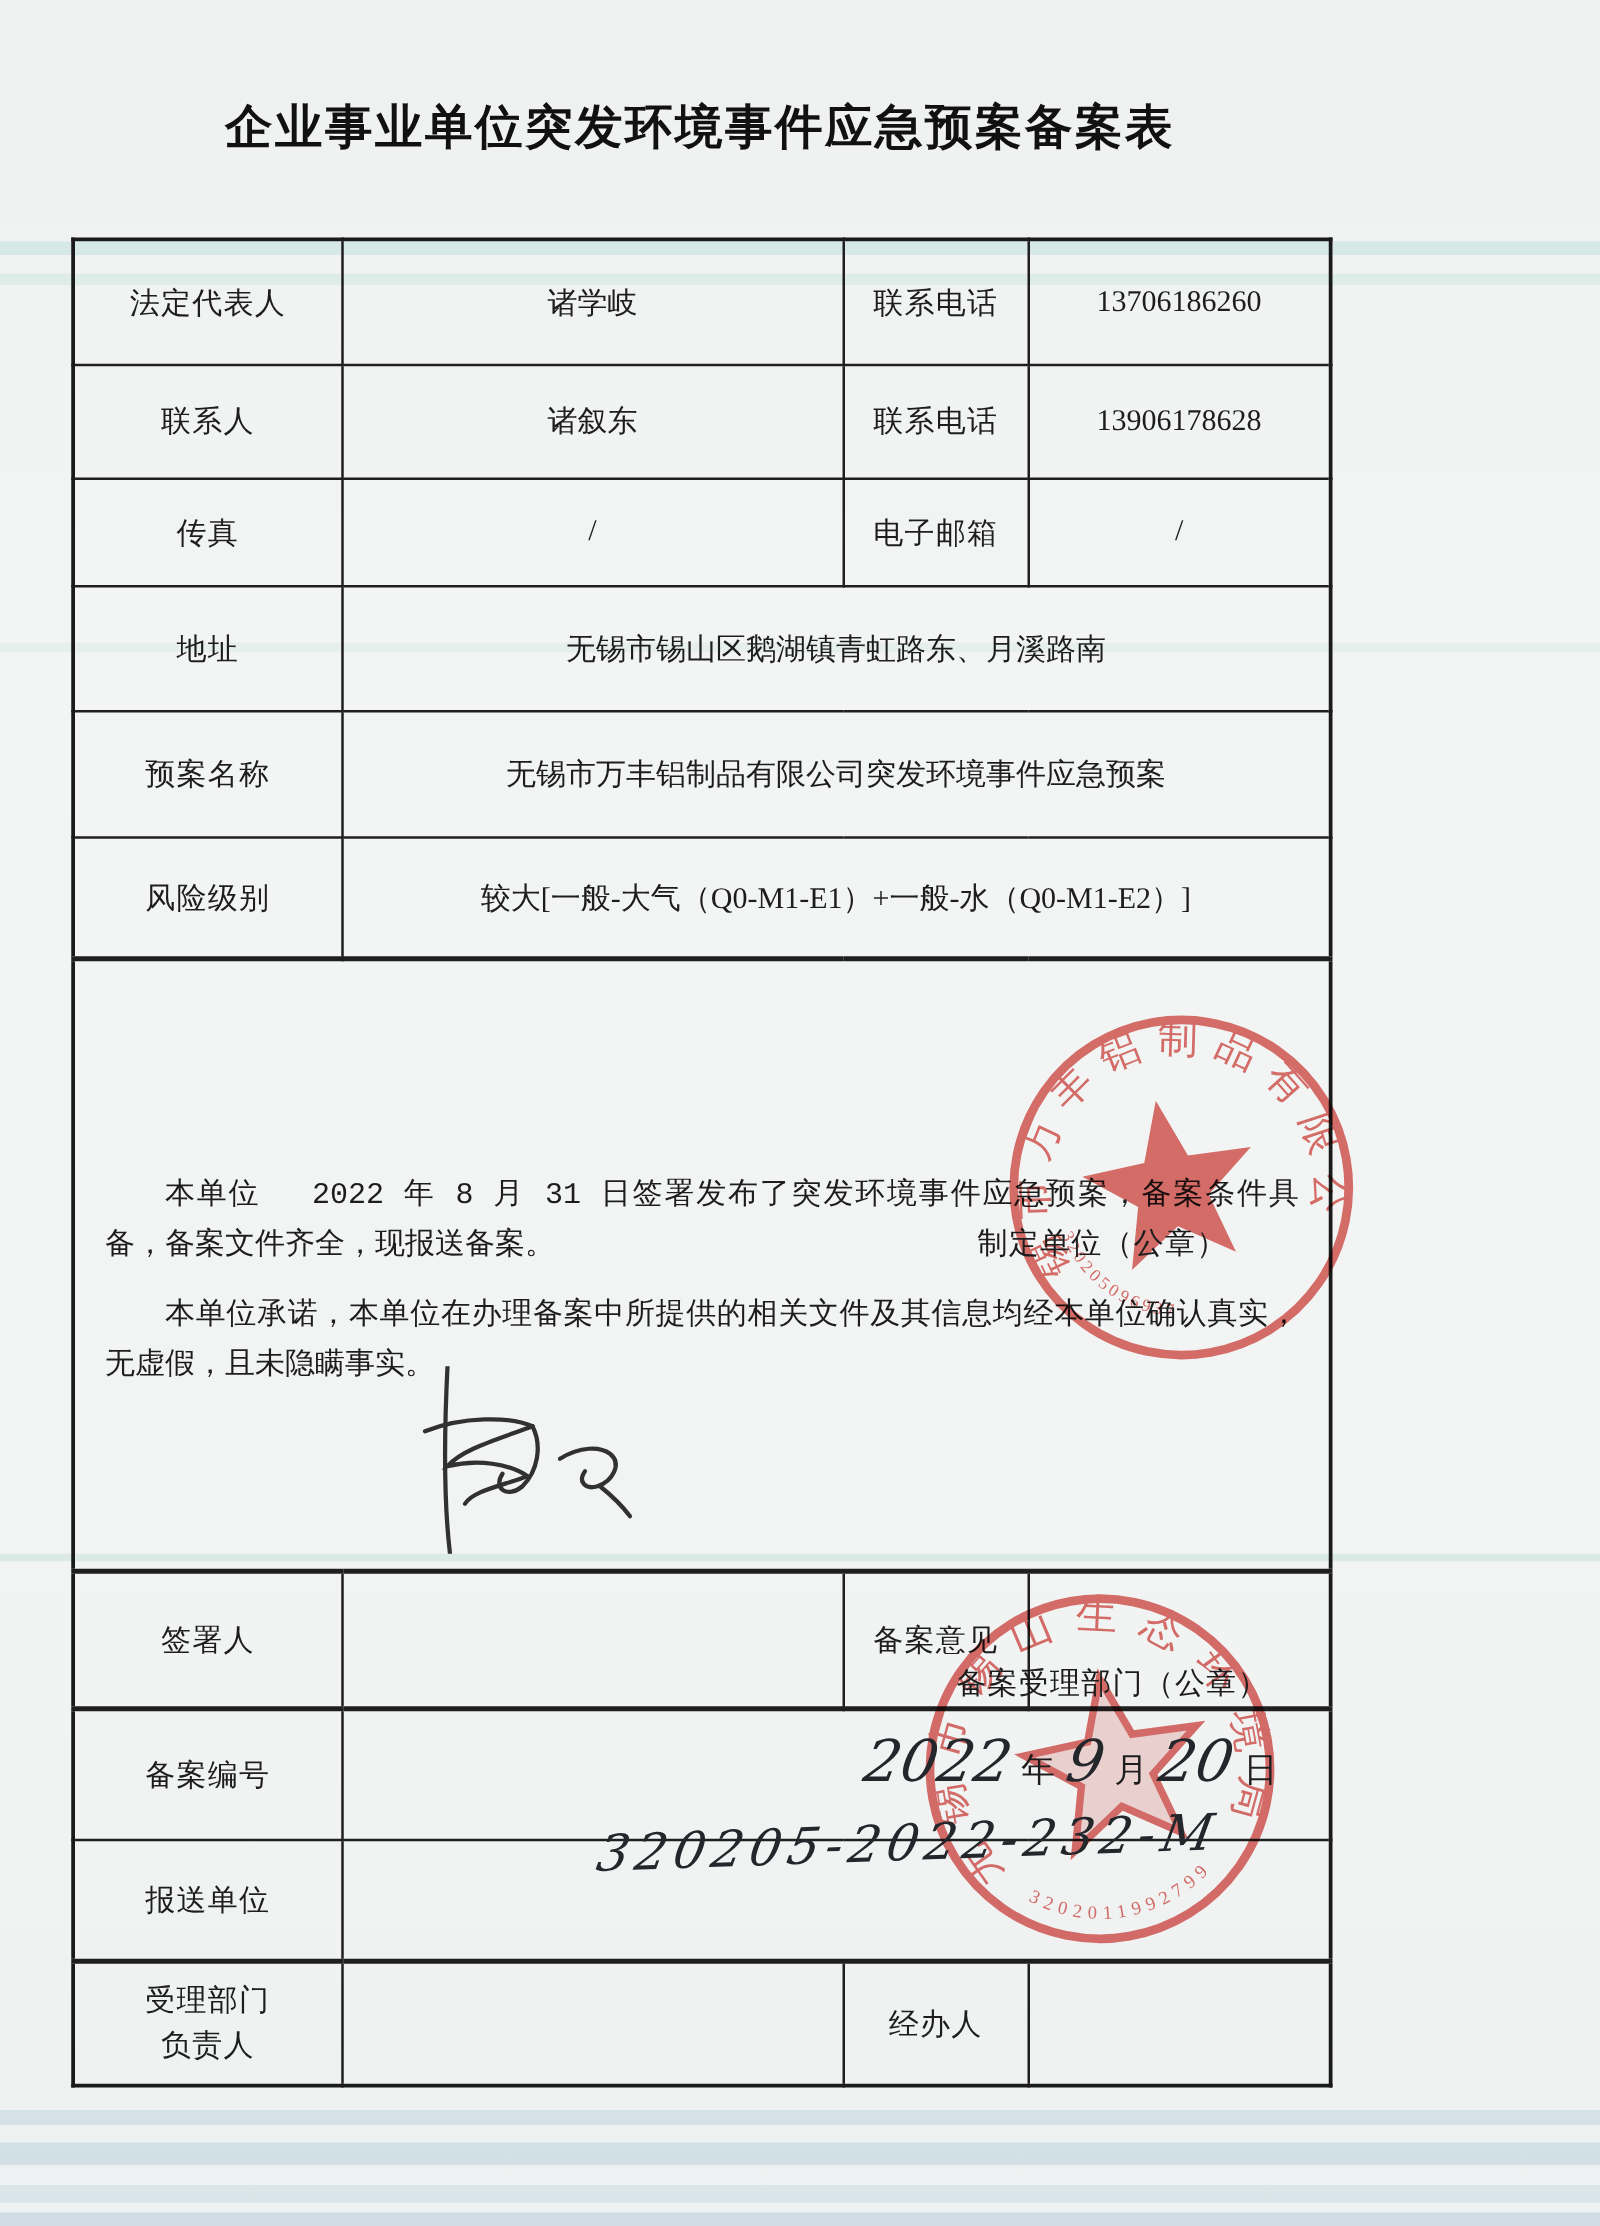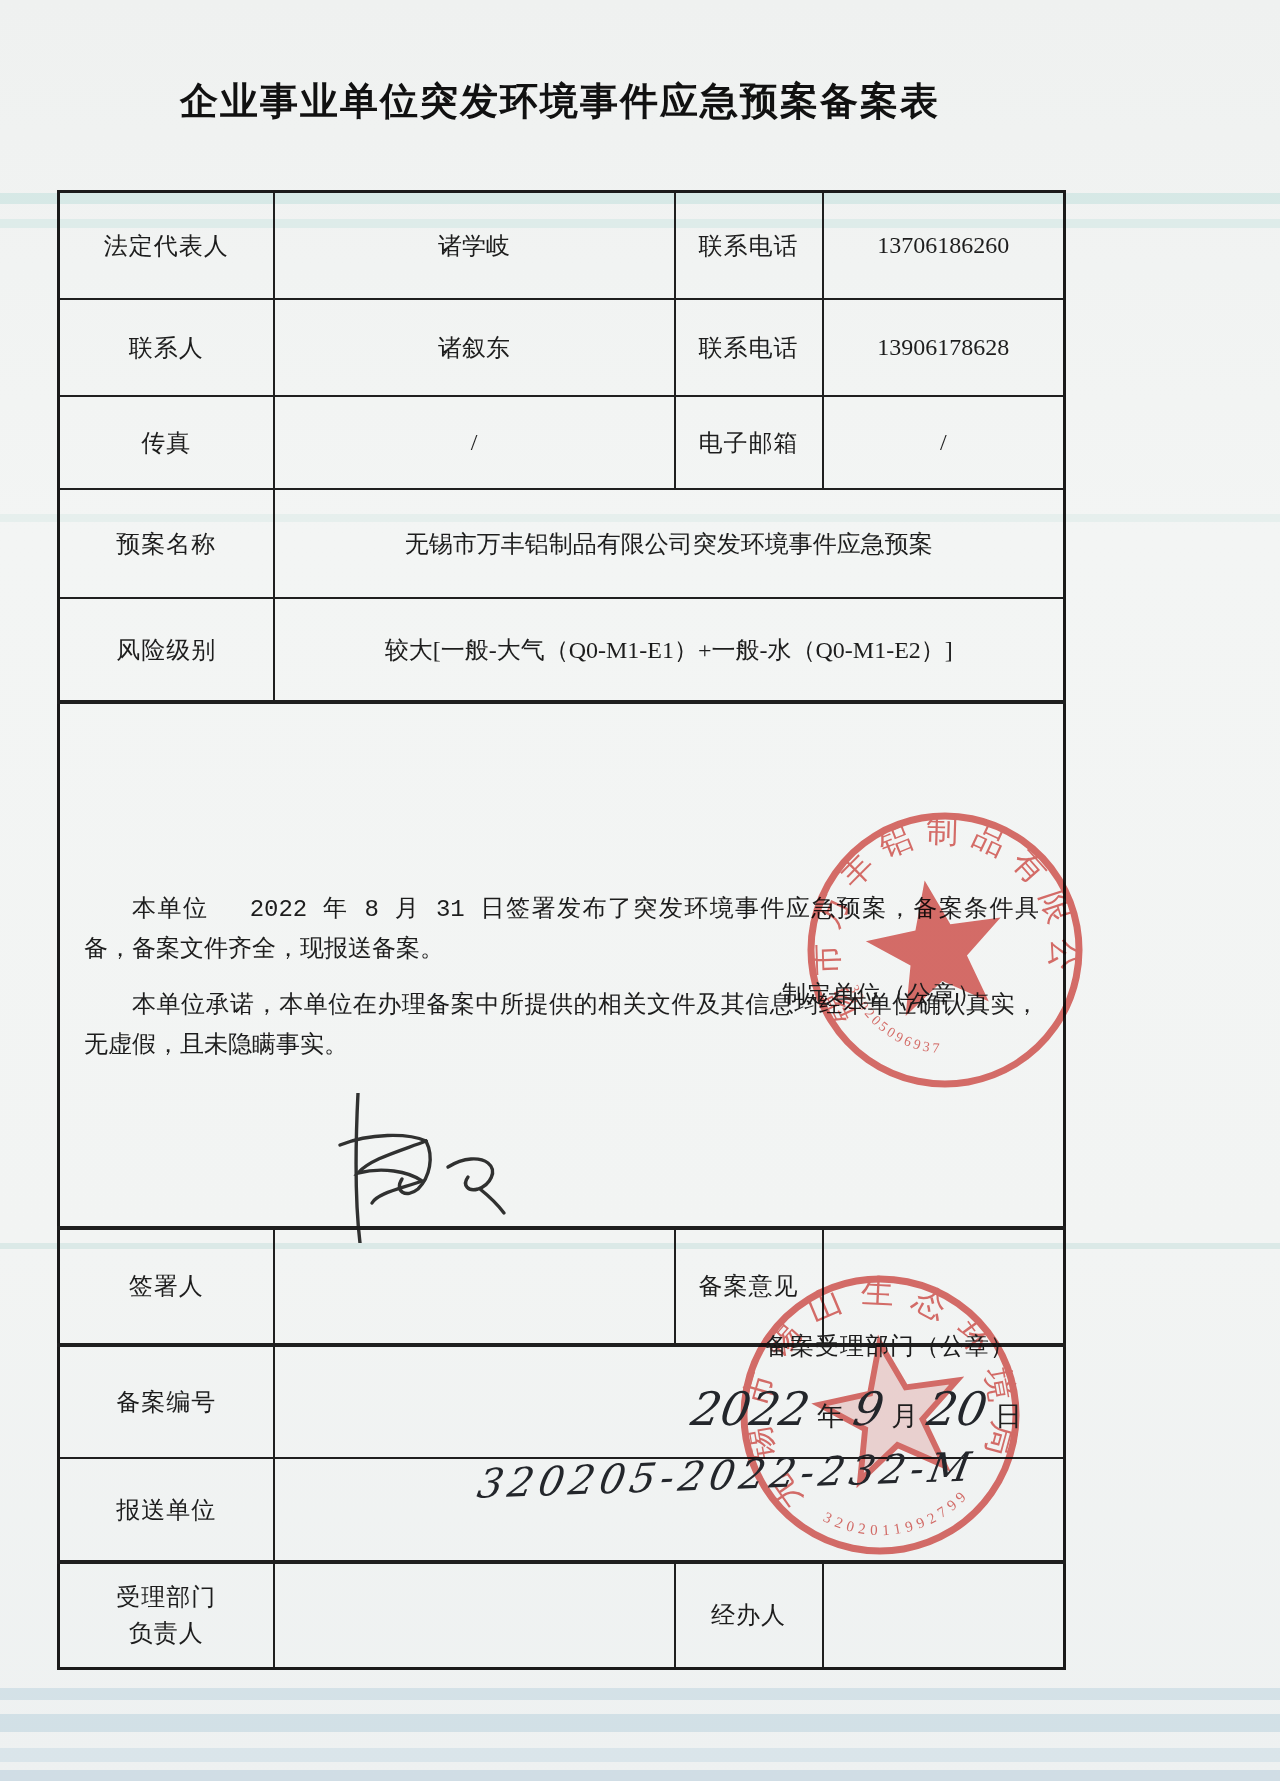--- a/index.html
+++ b/index.html
@@ -88,20 +88,24 @@
       <td>13906178628</td>
     </tr>
 
     <tr style="height:69px">
       <td class="cell-label">传真</td>
       <td>/</td>
       <td class="cell-label">电子邮箱</td>
       <td>/</td>
     </tr>
 
+    <tr style="height:79px">
+      <td class="cell-label">地址</td>
+      <td colspan="3">无锡市锡山区鹅湖镇青虹路东、月溪路南</td>
+    </tr>
 
     <tr style="height:81px">
       <td class="cell-label">预案名称</td>
       <td colspan="3">无锡市万丰铝制品有限公司突发环境事件应急预案</td>
     </tr>
 
     <tr style="height:77px">
       <td class="cell-label">风险级别</td>
       <td colspan="3">较大[一般-大气（Q0-M1-E1）+一般-水（Q0-M1-E2）]</td>
     </tr>

